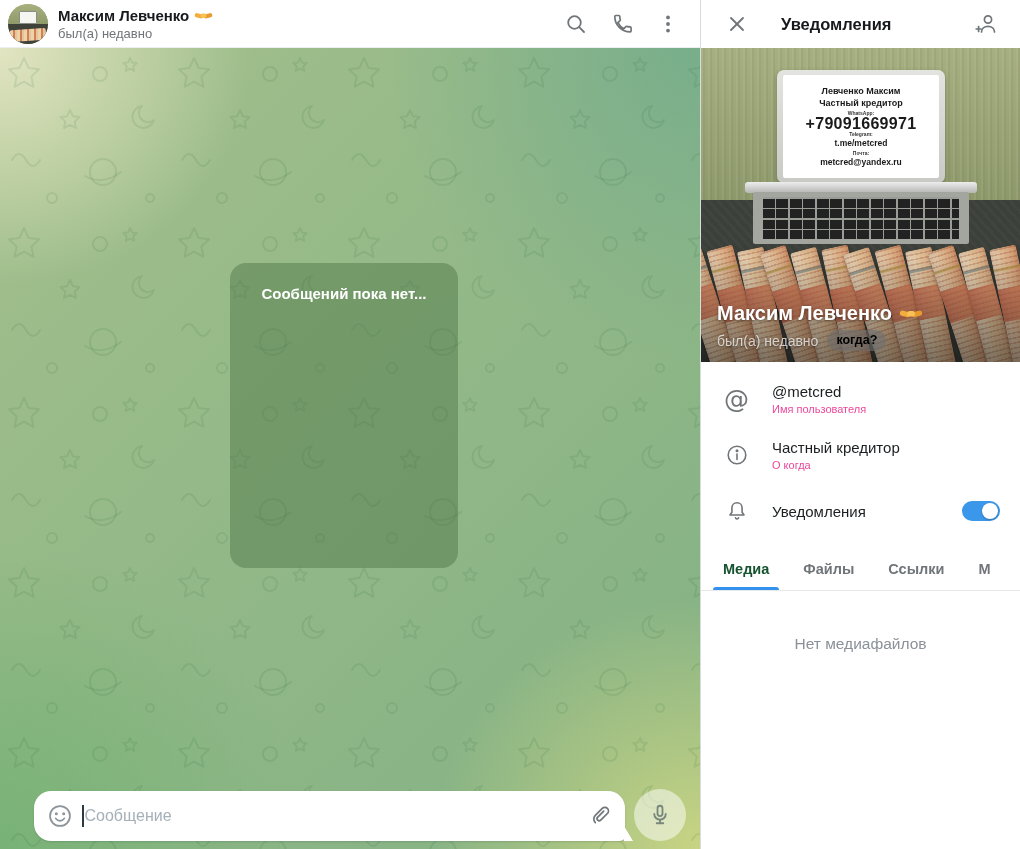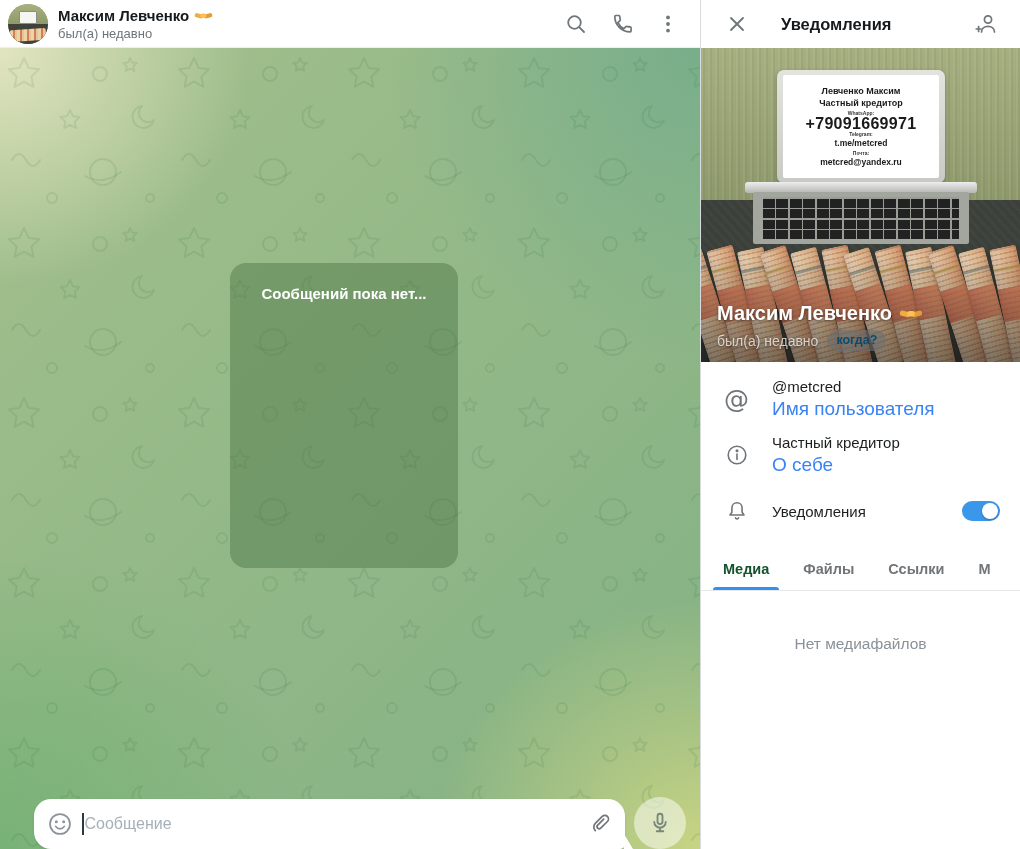--- a/index.html
+++ b/index.html
@@ -29,21 +29,21 @@
       radial-gradient(ellipse 66% 58% at 100% 0%, #78ae8b 0%, rgba(120,174,139,0) 68%),
       radial-gradient(ellipse 66% 58% at 0% 100%, #78b276 0%, rgba(120,178,118,0) 66%),
       linear-gradient(135deg,#a3bf8c,#82b184);
   }
   .doodles { position:absolute; inset:0; width:100%; height:100%; }
 
   .empty-card { position:absolute; left:230px; top:215px; width:228px; height:305px; border-radius:16px;
     background:rgba(70,110,62,0.42); color:#fff; text-align:center; padding:19px 17px; font-size:15px; line-height:23px; }
   .empty-card .t1 { font-weight:bold; }
 
-  .composer { position:absolute; left:0; right:0; bottom:0; display:flex; align-items:flex-end; padding:0 14px 0 34px; gap:9px; z-index:4; }
+  .composer { position:absolute; left:0; right:0; bottom:8px; display:flex; align-items:flex-end; padding:0 14px 0 34px; gap:9px; z-index:4; }
   .input-pill { flex:1; height:50px; background:#fff; border-radius:17px 17px 5px 17px; display:flex; align-items:center; padding:0 13px; position:relative; box-shadow:0 1px 2px rgba(16,35,47,.15); }
   .input-pill .tail { position:absolute; right:-8px; bottom:0; width:9px; height:15px; background:#fff; clip-path:polygon(0 0, 100% 100%, 0 100%); }
   .smiley-btn { border:none; background:none; color:#8b939b; cursor:pointer; display:flex; margin-right:9px; padding:0; }
   .caret { width:1.5px; height:22px; background:#2c3940; margin-right:1px; animation:blink 1s steps(1) infinite; }
   @keyframes blink { 50% { opacity:0; } }
   .msg-input { flex:1; border:none; outline:none; font-size:16px; color:#222; font-family:"Liberation Sans",sans-serif; background:transparent; }
   .msg-input::placeholder { color:#a5b0b8; }
   .clip-btn { border:none; background:none; color:#6f7579; cursor:pointer; display:flex; padding:0; margin-left:8px; }
   .mic-btn { width:52px; height:52px; border:none; border-radius:50%; background:rgba(255,255,255,0.5); display:flex; align-items:center; justify-content:center; color:#78877b; cursor:pointer; flex:0 0 auto; }
 
@@ -75,29 +75,29 @@
     box-shadow:inset 0 0 7px rgba(120,55,25,.3), 0 2px 3px rgba(0,0,0,.35); }
   .stack::after { content:""; position:absolute; left:0; right:0; top:32%; height:26%; background:linear-gradient(90deg, rgba(205,88,58,.7), rgba(230,125,85,.55)); }
   .stack::before { content:""; position:absolute; left:0; right:0; top:16%; height:3px; background:rgba(70,105,115,.45); z-index:1; }
   .stack.alt { background:repeating-linear-gradient(0deg, rgba(150,60,40,.25) 0 1.5px, transparent 1.5px 5px), linear-gradient(90deg,#f2ddc0,#e7bd92 55%,#da9c72); }
   .stack.alt::before { background:rgba(180,150,60,.5); }
   .photo-fade { position:absolute; left:0; right:0; bottom:0; height:120px; background:linear-gradient(rgba(0,0,0,0), rgba(10,10,10,.5)); z-index:4; }
   .photo-caption { position:absolute; left:16px; bottom:11px; z-index:5; }
   .p-name { font-size:20px; font-weight:bold; color:#fff; display:flex; align-items:center; gap:7px; text-shadow:0 1px 3px rgba(0,0,0,.45); }
   .p-status-row { display:flex; align-items:center; gap:9px; margin-top:5px; }
   .p-status { font-size:14px; color:rgba(255,255,255,.72); text-shadow:0 1px 2px rgba(0,0,0,.4); }
-  .p-badge { font-size:12.5px; font-weight:bold; color:#0c4a6e; background:rgba(110,110,110,.6); padding:3px 9px 4px; border-radius:11px; cursor:pointer; }
+  .p-badge { font-size:12.5px; font-weight:bold; color:#000000; background:rgba(110,110,110,.6); padding:3px 9px 4px; border-radius:11px; cursor:pointer; }
 
   .details { padding:9px 0 2px; flex:0 0 auto; }
   .d-row { display:flex; align-items:center; min-height:56px; padding-right:20px; cursor:pointer; }
   .d-icon { width:71px; display:flex; justify-content:center; align-items:center; color:#707579; flex:0 0 auto; }
   .at-glyph { font-size:25px; line-height:25px; color:#707579; font-family:"DejaVu Sans",sans-serif; }
   .d-text { flex:1; min-width:0; }
   .d-value { font-size:15px; color:#1c1f21; }
-  .d-label { font-size:19px; color:#3b82f6; margin-top:3px; }
+  .d-label { font-size:11px; color:#ec4899; margin-top:3px; }
   .toggle { width:38px; height:20px; border-radius:11px; background:#c5c9cc; position:relative; flex:0 0 auto; cursor:pointer; }
   .toggle.on { background:#3a97e9; }
   .toggle .knob { position:absolute; top:2px; right:2px; width:16px; height:16px; border-radius:50%; background:#fff; box-shadow:0 1px 2px rgba(0,0,0,.25); }
 
   .tabs { display:flex; padding-left:16px; border-bottom:1px solid #e6e8ea; margin-top:8px; flex:0 0 auto; }
   .tab { position:relative; padding:12px 6px 13px; margin-right:22px; font-size:14.5px; font-weight:bold; color:#707579; white-space:nowrap; cursor:pointer; }
   .tab.active { color:#14532d; }
   .tab.active::after { content:""; position:absolute; left:-4px; right:-4px; bottom:0; height:3px; background:#3390ec; border-radius:4px 4px 0 0; }
   .media-empty { text-align:center; margin-top:44px; color:#8a9198; font-size:15.5px; }
 
@@ -288,21 +288,21 @@
       <div class="d-row">
         <div class="d-icon">
           <svg width="24" height="24" viewBox="0 0 24 24" fill="none" stroke="currentColor" stroke-width="1.6" stroke-linecap="round">
             <circle cx="12" cy="12" r="8.8"></circle>
             <line x1="12" y1="11" x2="12" y2="16.4"></line>
             <circle cx="12" cy="7.8" r="0.7" fill="currentColor"></circle>
           </svg>
         </div>
         <div class="d-text">
           <div class="d-value">Частный кредитор</div>
-          <div class="d-label">О себе</div>
+          <div class="d-label">О когда</div>
         </div>
       </div>
       <div class="d-row">
         <div class="d-icon">
           <svg width="24" height="24" viewBox="0 0 24 24" fill="none" stroke="currentColor" stroke-width="1.6" stroke-linecap="round" stroke-linejoin="round">
             <path d="M12 3.8c-3 0-5.1 2.2-5.1 5.2v4.2L5 16h14l-1.9-2.8V9c0-3-2.1-5.2-5.1-5.2z"></path>
             <path d="M10.4 18.7a1.7 1.7 0 0 0 3.2 0"></path>
           </svg>
         </div>
         <div class="d-text">

